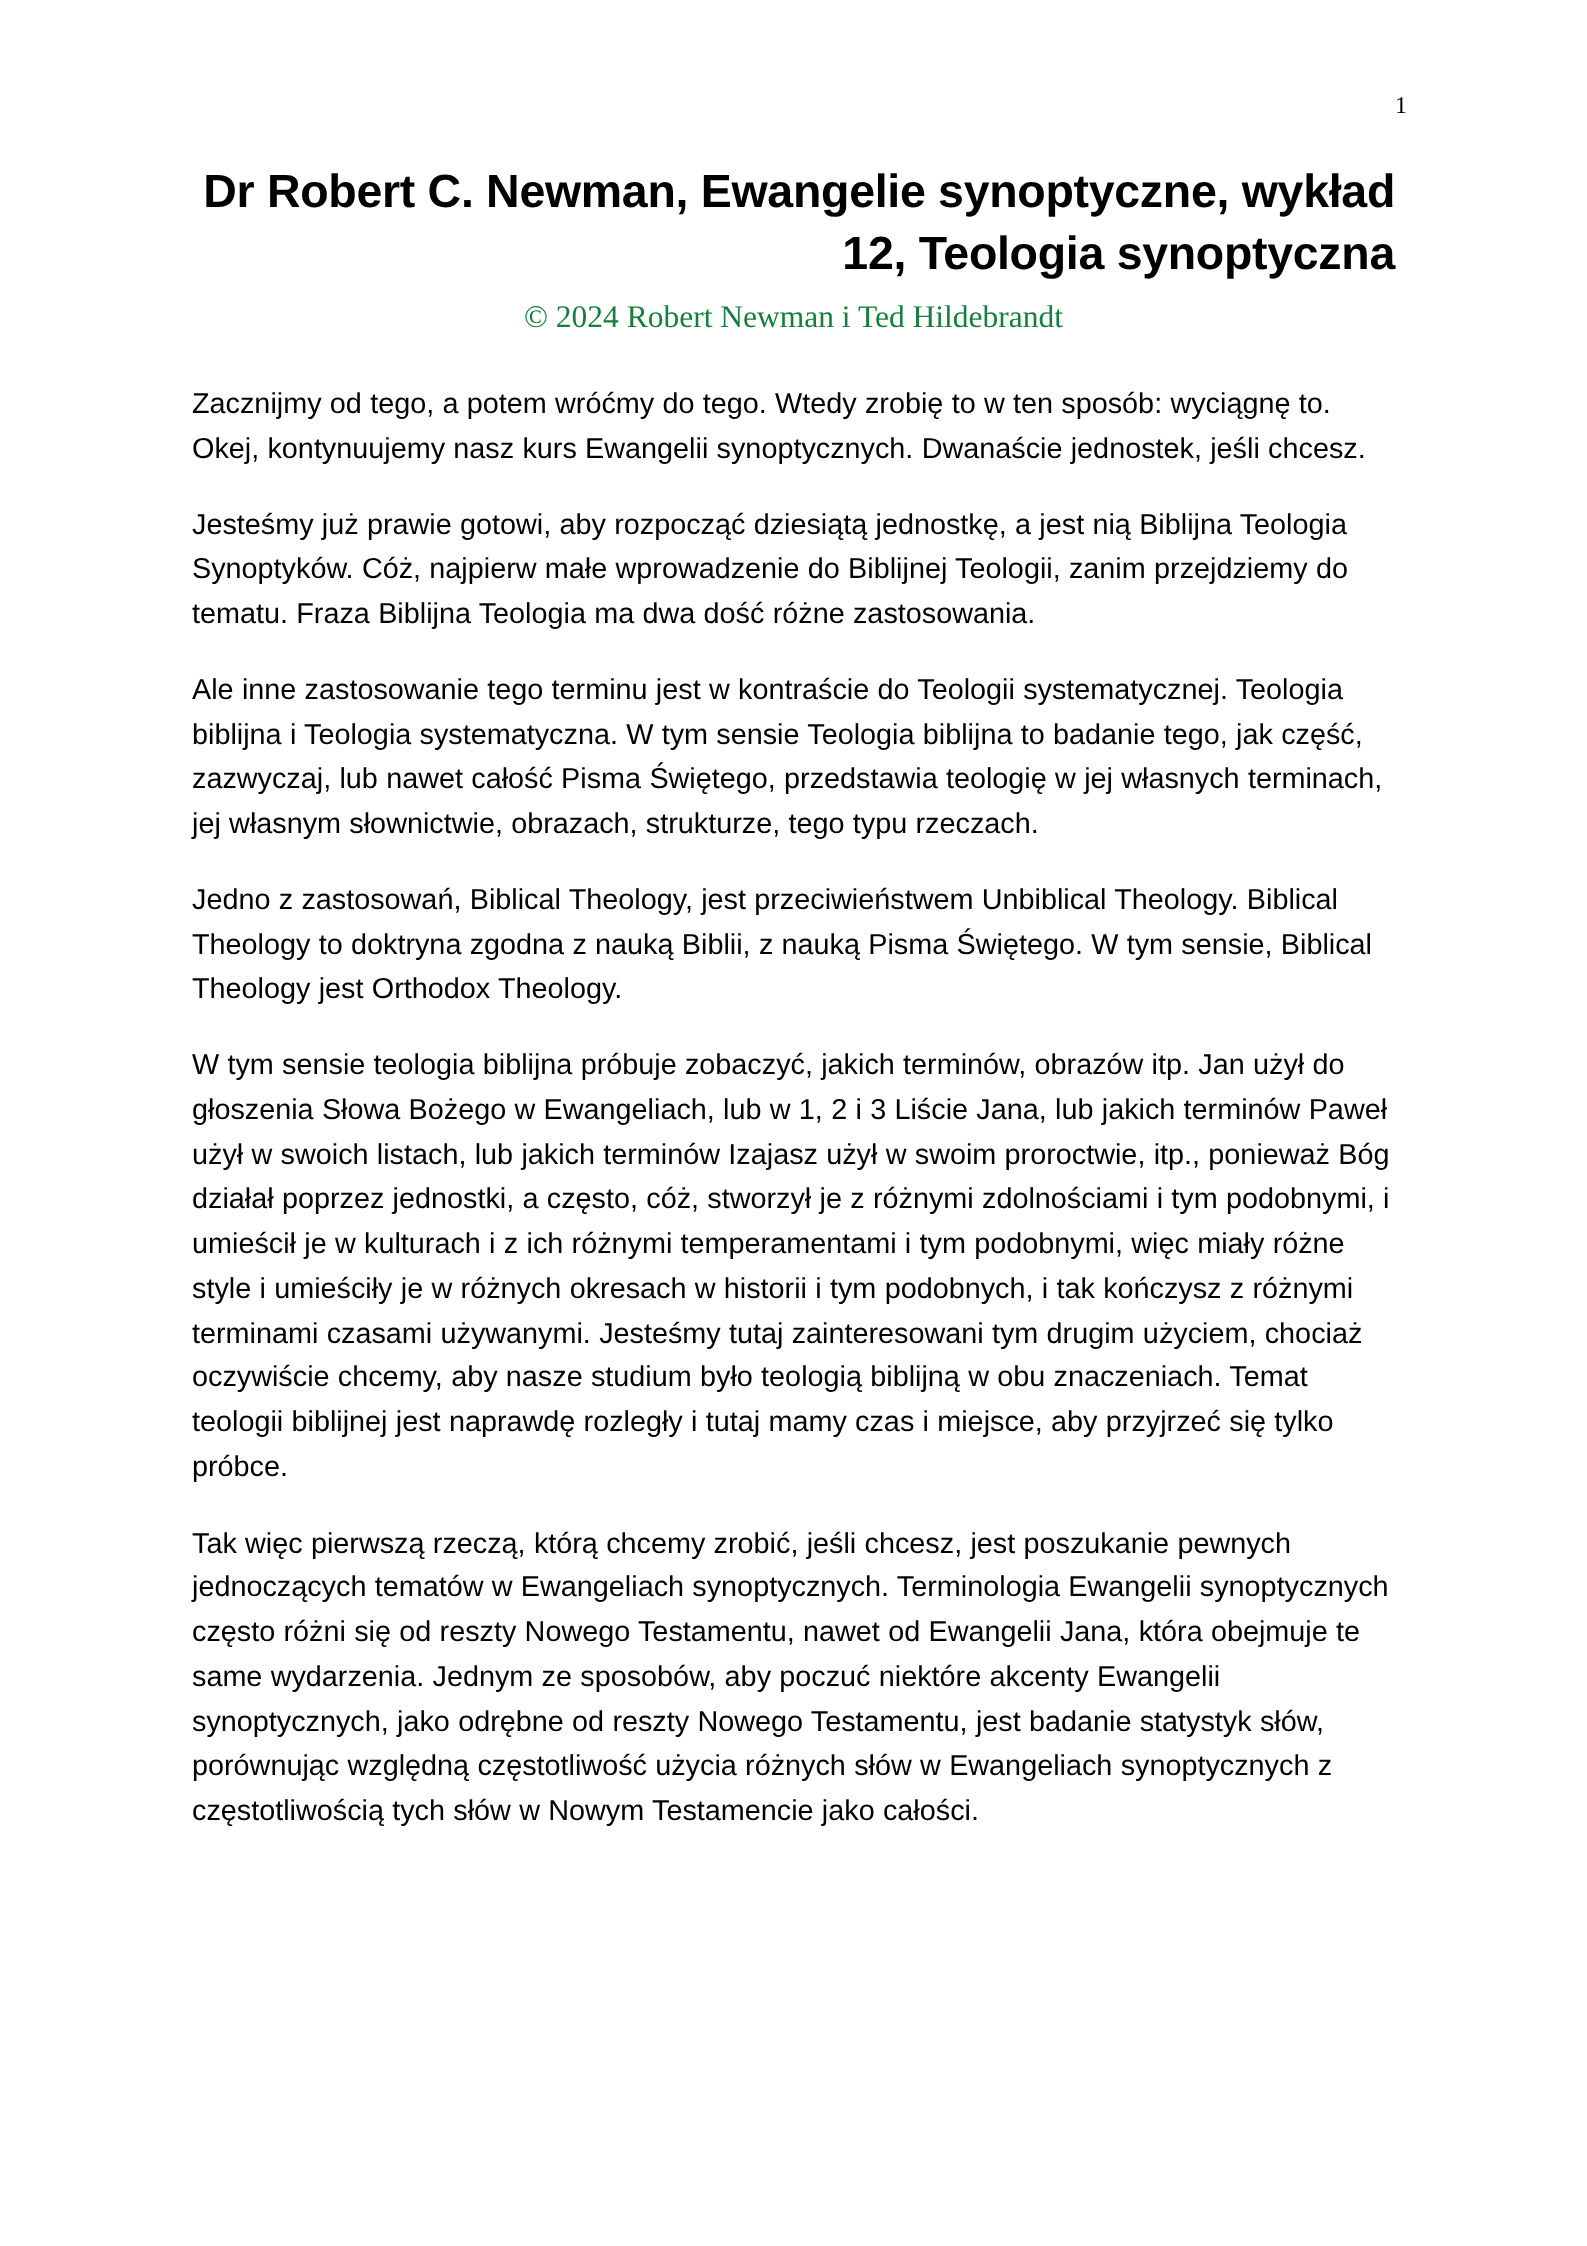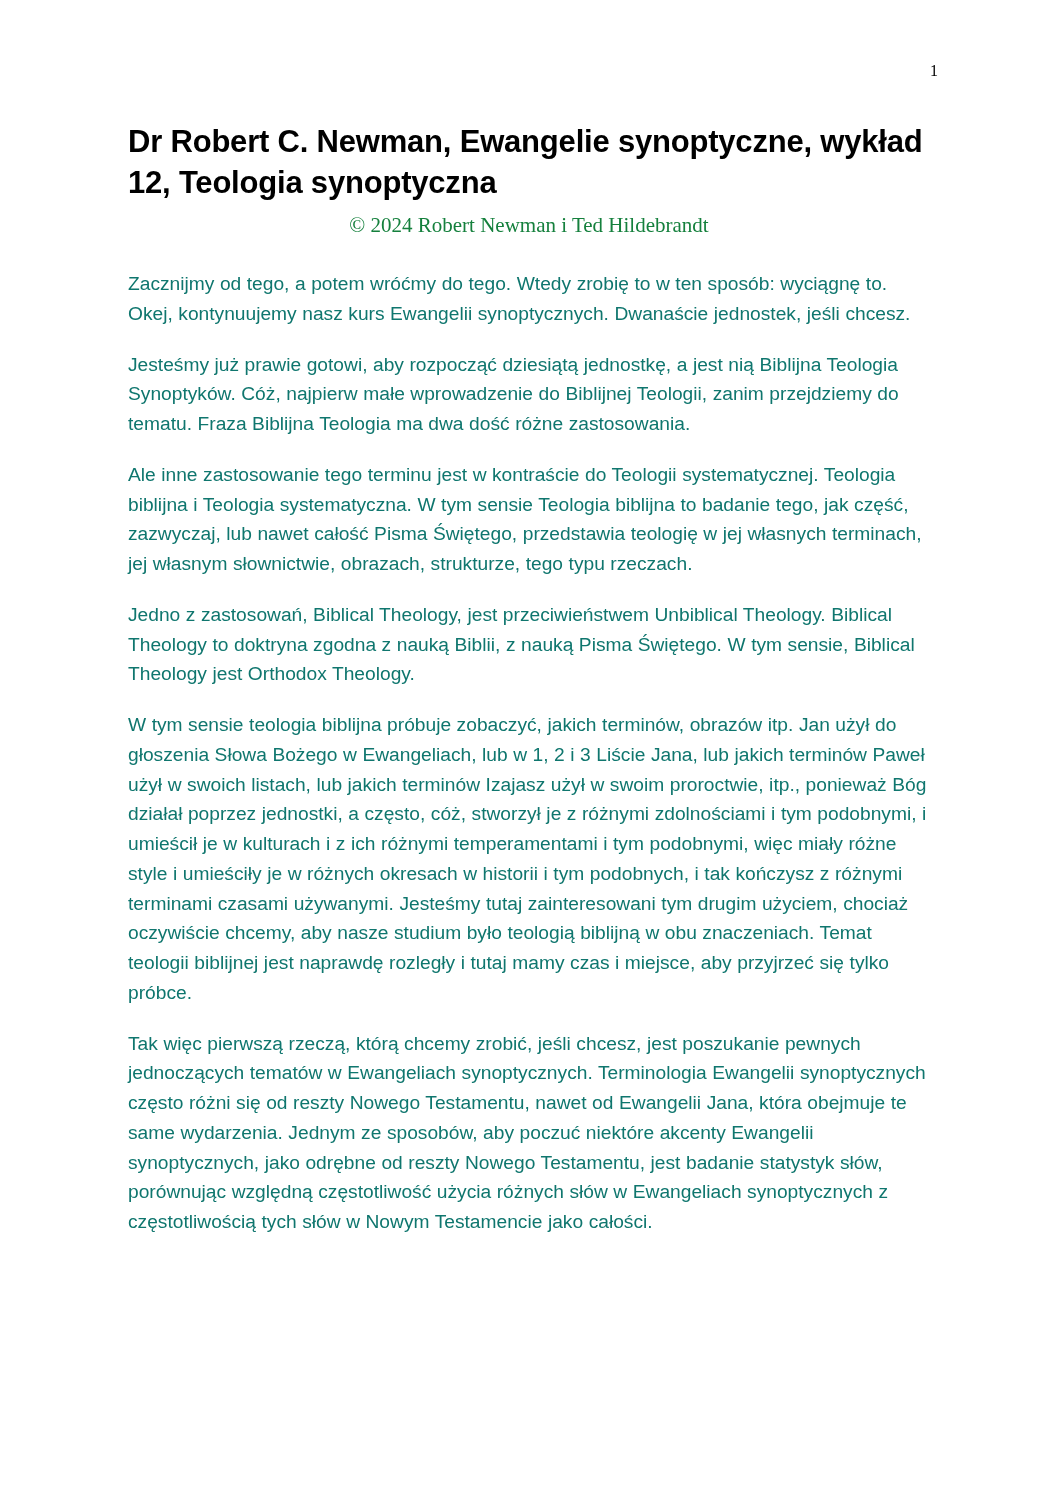--- a/index.html
+++ b/index.html
@@ -23,22 +23,22 @@
   }
   .page-number {
     position: absolute;
     top: 62px;
     right: 120px;
     font-family: "Liberation Serif", serif;
     font-size: 16px;
     color: #000;
   }
   .doc-title {
-    margin: 62px 0 0 0;
-    text-align: left;
+    margin: 48px 0 0 0;
+    text-align: right;
     font-family: "Liberation Sans", sans-serif;
     font-weight: bold;
     font-size: 31px;
     line-height: 1.32;
     letter-spacing: -0.2px;
     color: #000;
   }
   .doc-copyright {
     margin: 8px 0 0 0;
     text-align: center;
@@ -49,21 +49,21 @@
   }
   .body-text {
     margin-top: 30px;
   }
   .body-text p {
     margin: 0 0 21px 0;
     font-family: "Liberation Sans", sans-serif;
     font-size: 19.2px;
     line-height: 1.55;
     text-align: left;
-    color: #0f766e;
+    color: #000000;
     word-spacing: 0.2px;
   }
   .body-text p:last-child {
     margin-bottom: 0;
   }
 </style>
 </head>
 <body>
 
 <div class="page">

